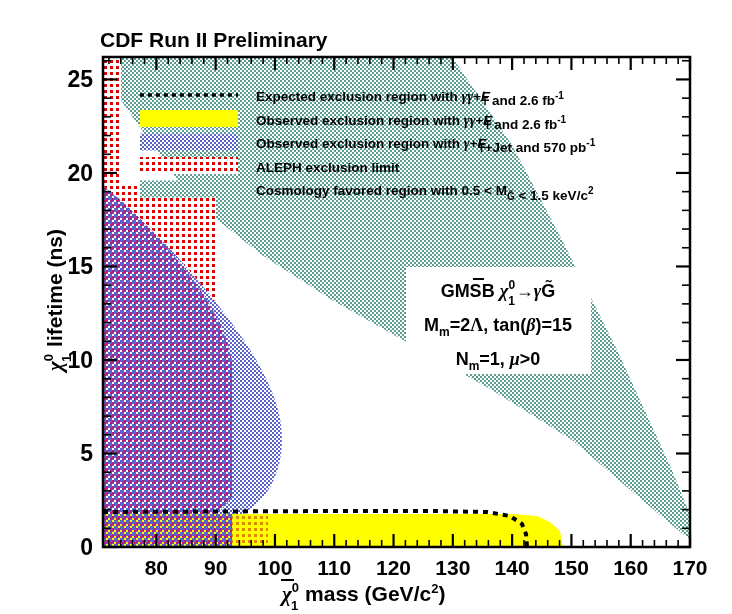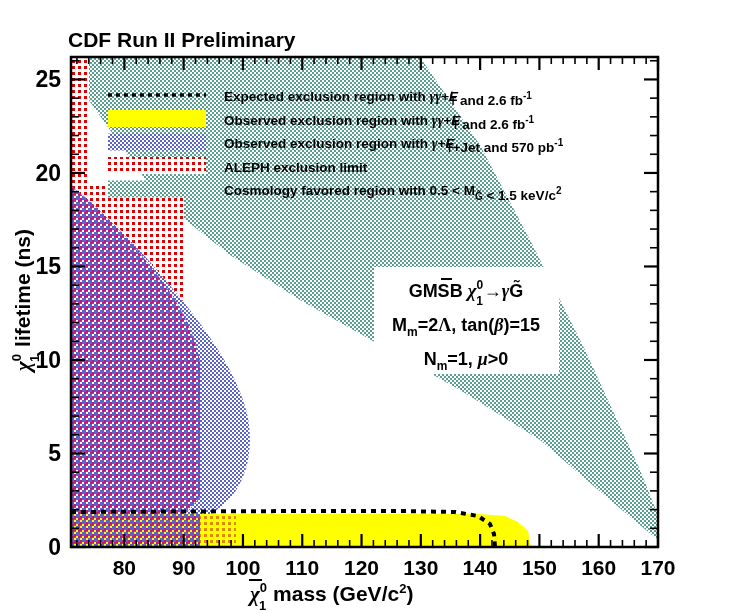--- a/index.html
+++ b/index.html
@@ -1,17 +1,17 @@
 <!DOCTYPE html>
 <html><head>
 <meta charset="utf-8">
 <style>
   html,body{margin:0;padding:0;background:#ffffff;}
   body{width:732px;height:614px;font-family:"Liberation Sans",sans-serif;overflow:hidden;}
-  #root{position:relative;width:620px;height:614px;background:#fff;}
+  #root{position:relative;width:620px;height:614px;background:#fff;padding-left:32px;}
   svg{display:block;}
   .axtxt{font-family:"Liberation Sans",sans-serif;font-weight:bold;fill:#000;}
 </style>
 </head>
 <body>
 
 <div id="root">
 <svg width="732" height="614" viewBox="0 0 732 614">
   <defs>
 

